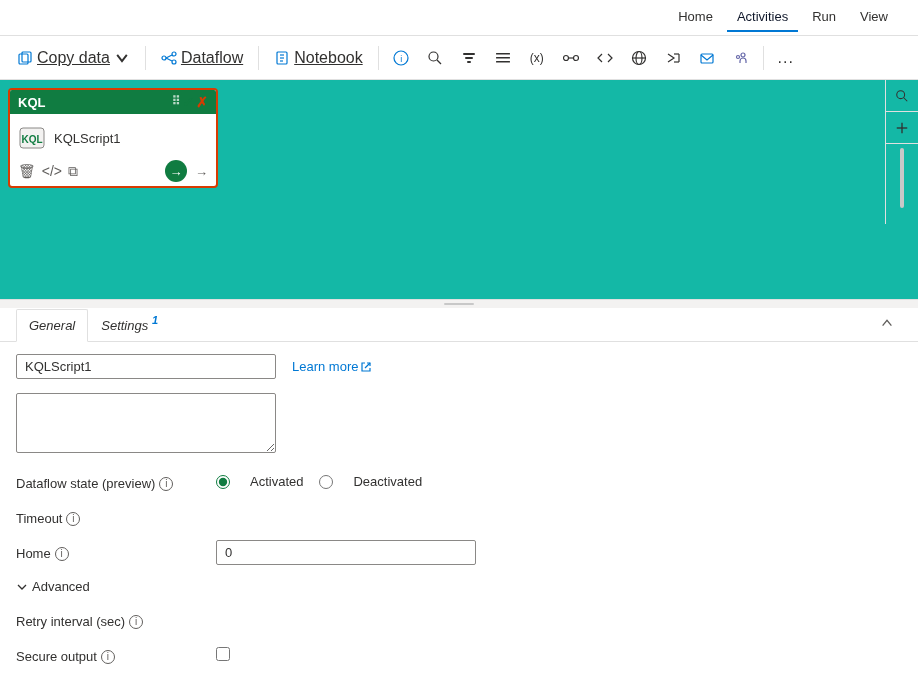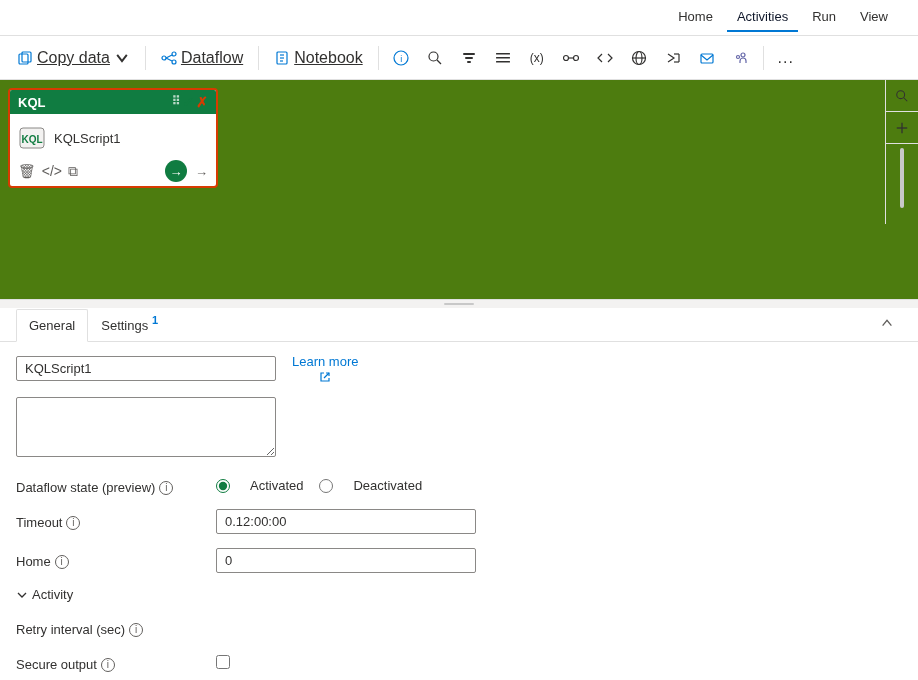--- a/index.html
+++ b/index.html
@@ -11,21 +11,21 @@
     .nav-item.active { color: #0f172a; border-bottom: 2px solid #0078d4; font-weight: 500; }
 
     
     .toolbar { display: flex; align-items: center; border-bottom: 1px solid #e0e0e0; height: 44px; padding: 0 8px; gap: 2px; }
     .toolbar-btn { display: flex; align-items: center; gap: 4px; padding: 4px 8px; cursor: pointer; border-radius: 2px; font-size: 16px; color: #323130; border: 1px solid transparent; text-decoration: underline; }
     .toolbar-btn svg { width: 16px; height: 16px; }
     .toolbar-sep { width: 1px; height: 24px; background: #e0e0e0; margin: 0 4px; }
     .toolbar-icon-btn { display: flex; align-items: center; justify-content: center; width: 32px; height: 32px; cursor: pointer; border-radius: 2px; border: 1px solid transparent; }
 
     
-    .canvas-area { position: relative; height: 220px; background: #4d7c0f; border-bottom: 1px solid #e0e0e0; overflow: hidden; }
+    .canvas-area { position: relative; height: 220px; background: #14b8a6; border-bottom: 1px solid #e0e0e0; overflow: hidden; }
 
     
     .activity-node { position: absolute; top: 8px; left: 8px; width: 210px; border: 2px solid #d83b01; border-radius: 4px; background: #fff; }
     .activity-header { background: #107c41; color: #fff; padding: 4px 8px; font-size: 13px; font-weight: 600; display: flex; align-items: center; justify-content: space-between; border-radius: 2px 2px 0 0; }
     .activity-body { padding: 6px 8px 4px 8px; display: flex; flex-direction: column; }
     .activity-row { display: flex; align-items: center; gap: 8px; padding: 4px 0; }
     .activity-actions { display: flex; align-items: center; gap: 6px; margin-top: 4px; }
     .act-btn { cursor: pointer; color: #605e5c; font-size: 14px; }
     .green-arrow { width: 22px; height: 22px; background: #107c41; border-radius: 50%; display: flex; align-items: center; justify-content: center; color: #fff; cursor: pointer; margin-left: auto; }
 
@@ -54,21 +54,21 @@
     
     .props-form { padding: 12px 16px; }
     .form-row { display: flex; align-items: flex-start; margin-bottom: 14px; }
     .form-label { width: 200px; flex-shrink: 0; font-size: 13px; color: #323130; padding-top: 6px; display: flex; align-items: center; gap: 4px; }
     .form-label .required { color: #d83b01; }
     .form-label .info-icon { width: 14px; height: 14px; border: 1px solid #605e5c; border-radius: 50%; display: inline-flex; align-items: center; justify-content: center; font-size: 10px; color: #605e5c; cursor: pointer; }
     .form-control { flex: 1; }
     .form-input { width: 100%; max-width: 260px; border: 1px solid #8a8886; border-radius: 2px; padding: 4px 8px; font-size: 13px; color: #323130; outline: none; }
     .form-textarea { width: 100%; max-width: 260px; height: 60px; border: 1px solid #8a8886; border-radius: 2px; padding: 4px 8px; font-size: 13px; color: #323130; outline: none; resize: vertical; }
 
-    .learn-more { color: #0078d4; font-size: 13px; cursor: pointer; margin-left: 8px; text-decoration: none; display: inline-flex; align-items: center; gap: 2px; white-space: nowrap; flex-direction: column; }
+    .learn-more { color: #0078d4; font-size: 13px; cursor: pointer; margin-left: 8px; text-decoration: none; display: inline-flex; align-items: center; gap: 2px; white-space: nowrap; }
 
     
     .radio-group { display: flex; gap: 16px; align-items: center; padding-top: 4px; }
     .radio-item { display: flex; align-items: center; gap: 20px; cursor: pointer; }
     .radio-input { accent-color: #107c41; width: 14px; height: 14px; }
 
     
     .checkbox-item { display: flex; align-items: center; gap: 4px; padding-top: 4px; }
     .checkbox-input { width: 14px; height: 14px; border: 1px solid #8a8886; cursor: pointer; }
 
@@ -251,21 +251,21 @@
   </div>
 </div>
 
 <div class="divider-bar">
   <div class="divider-dash"></div>
 </div>
 
 <div class="properties-panel">
 
   <div class="props-tabs">
-    <div style="display:flex; align-items:center;">
+    <div style="display:flex; align-items:center;font-style:italic;">
       <div class="props-tab active">
         <span>General</span>
       </div>
       <div class="props-tab" style="position:relative;text-align:center;">
         <span>Settings</span>
         <span style="position:absolute; top:4px; right:2px; color:#0078d4; font-size:11px; font-weight:bold;">1</span>
       </div>
     </div>
     <div class="props-collapse">
       <svg viewBox="0 0 16 16" width="14" height="14">
@@ -313,40 +313,37 @@
           </label>
         </div>
       </div>
     </div>
 
     <div class="form-row">
       <div class="form-label">
         <span>Timeout</span>
         <span class="info-icon">i</span>
       </div>
-      <div class="form-control">
-        <input class="form-input" type="text" value="0.12:00:00" style="">
-      </div>
     </div>
 
     <div class="form-row">
       <div class="form-label">
         <span>Home</span>
         <span class="info-icon">i</span>
       </div>
       <div class="form-control">
         <input class="form-input" type="text" value="0" style="">
       </div>
     </div>
 
     <div class="advanced-toggle">
       <svg viewBox="0 0 12 12" width="12" height="12">
           <polyline points="2,4 6,8 10,4" fill="none" stroke="#323130" stroke-width="1.3"></polyline>
         </svg>
-      <span>Activity</span>
+      <span>Advanced</span>
     </div>
 
     <div class="form-row">
       <div class="form-label">
         <span>Retry interval (sec)</span>
         <span class="info-icon">i</span>
       </div>
     </div>
 
     <div class="form-row">

